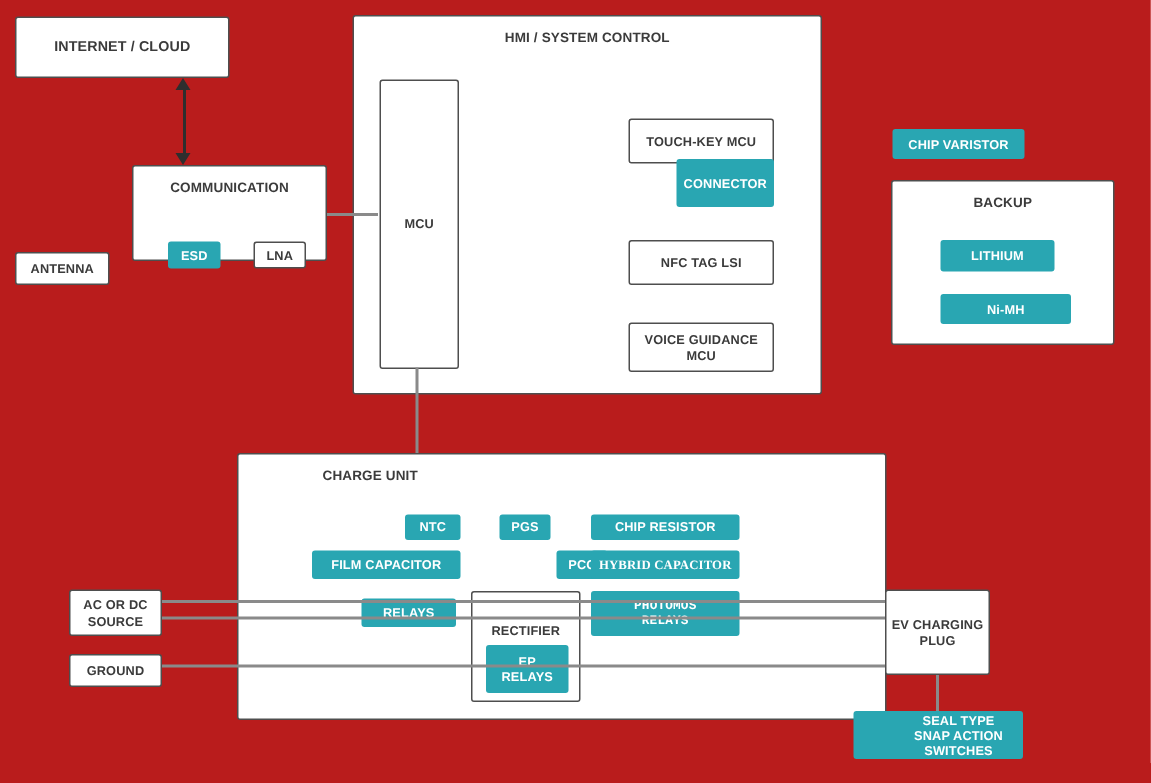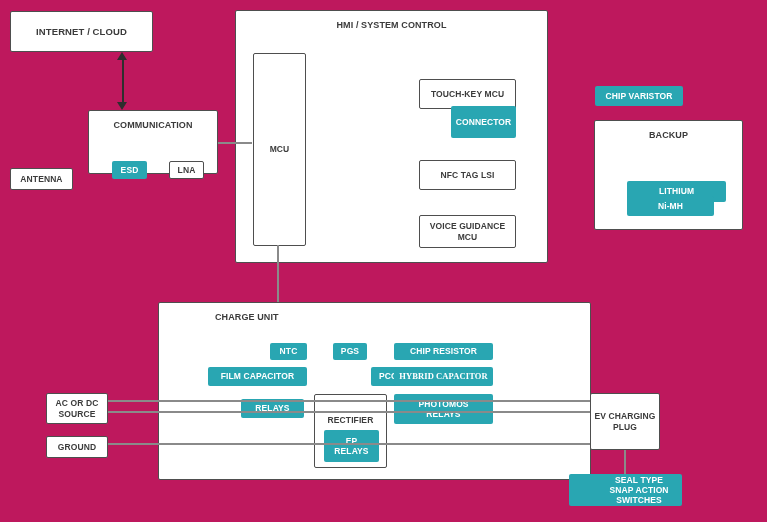--- a/index.html
+++ b/index.html
@@ -1,18 +1,18 @@
 <!DOCTYPE html>
 <html><head>
 <meta charset="utf-8">
 <style>
   * { margin: 0; padding: 0; box-sizing: border-box; }
   body { background: #ffffff; font-family: "Liberation Sans", sans-serif; }
   #stage {
-    position: relative; width: 767px; height: 522px; background: #be185d;
+    position: relative; width: 767px; height: 522px; background: #b91c1c;
     overflow: hidden;
   }
   .txt {
     color: #3b3b3b; font-weight: 700; white-space: pre-line; text-align: center;
     letter-spacing: 0.1px; line-height: 1.2;
   }
   .box, .chip, .container {
     position: absolute; display: flex; align-items: center; justify-content: center;
   }
   .box {
@@ -87,21 +87,21 @@
 MCU</span>
     </div>
   </div>
 
   <div class="chip" style="left:595px; top:86px; width:88px; height:20px;">
     <span class="txt">CHIP VARISTOR</span>
   </div>
 
   <div class="container" style="left:594px; top:120px; width:149px; height:110px;">
     <span class="txt ctitle">BACKUP</span>
-    <div class="chip" style="left:32px; top:39px; width:99px; height:21px;margin-top:21px;">
+    <div class="chip" style="left:32px; top:39px; width:76px; height:21px;">
       <span class="txt">LITHIUM</span>
     </div>
     <div class="chip" style="left:32px; top:75px; width:87px; height:20px;">
       <span class="txt">Ni-MH</span>
     </div>
   </div>
 
   <div class="container" style="left:158px; top:302px; width:433px; height:178px; justify-content:flex-start;">
     <span class="txt ctitle" style="margin-left:56px;">CHARGE UNIT</span>
     <div class="chip" style="left:111px; top:40px; width:37px; height:17px;">
@@ -125,21 +125,21 @@
     <div class="chip" style="left:82px; top:96px; width:63px; height:19px;">
       <span class="txt">RELAYS</span>
     </div>
     <div class="box" style="left:155px; top:91px; width:73px; height:74px; align-items:flex-start;">
       <span class="txt" style="margin-top:20px;">RECTIFIER</span>
       <div class="chip" style="left:9px; top:35px; width:55px; height:32px;">
         <span class="txt">EP
 RELAYS</span>
       </div>
     </div>
-    <div class="chip" style="left:235px; top:91px; width:99px; height:30px;">
+    <div class="chip" style="left:235px; top:91px; width:99px; height:30px;font-family:Liberation Mono, monospace;">
       <span class="txt">PHOTOMOS
 RELAYS</span>
     </div>
   </div>
 
   <div class="box" style="left:46px; top:393px; width:62px; height:31px;">
     <span class="txt">AC OR DC
 SOURCE</span>
   </div>
   <div class="box" style="left:46px; top:436px; width:62px; height:22px;align-items:center;">

